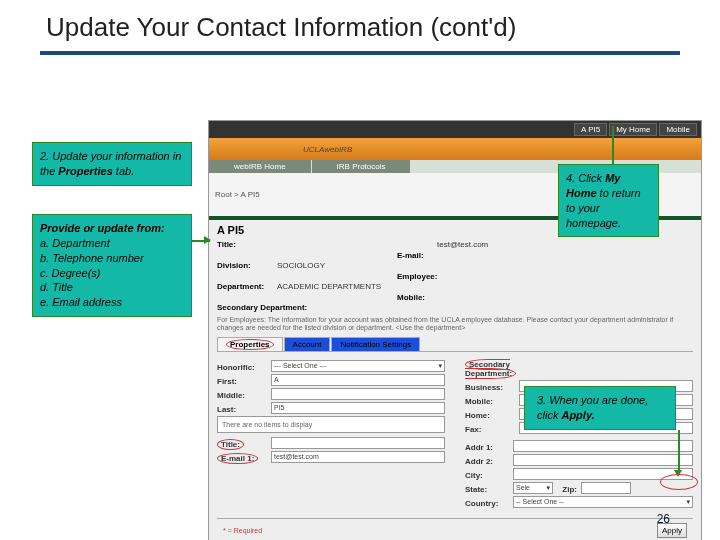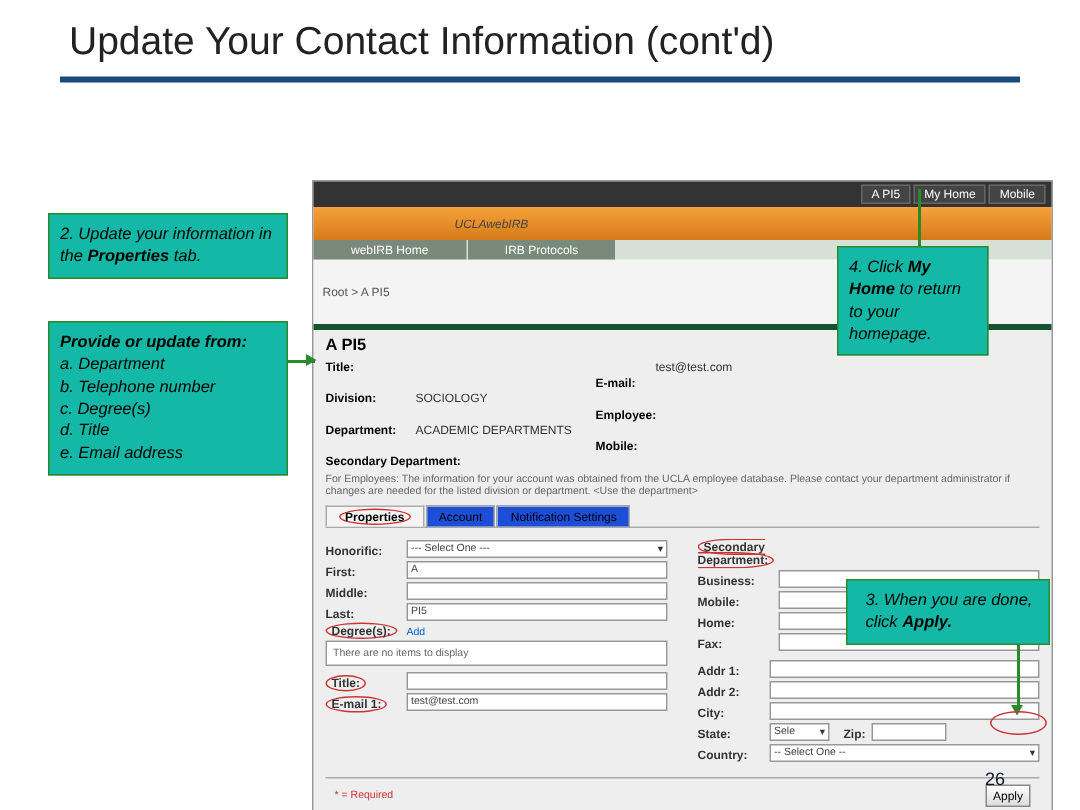--- a/index.html
+++ b/index.html
@@ -71,21 +71,21 @@
   <div>e. Email address</div>
 </div>
 <div class="arrow-line-h" style="left:192px; top:240px; width:18px;"></div>
 <div class="arrow-head-left" style="left:204px; top:236px; transform:scaleX(-1);"></div>
 
 <div class="callout" style="left:558px; top:164px; width:101px;">
   <span>4. Click </span><span class="bold">My Home</span><span> to return to your homepage.</span>
 </div>
 <div class="arrow-line-v" style="left:612px; top:126px; height:38px;"></div>
 
-<div class="callout" style="left:564px; top:386px; width:136px;padding-left:12px;">
+<div class="callout" style="left:524px; top:386px; width:152px;padding-left:12px;">
   <span>3. When you are done, click </span><span class="bold">Apply.</span>
 </div>
 <div class="arrow-line-v" style="left:678px; top:430px; height:42px;"></div>
 <div class="arrow-head-down" style="left:674px; top:470px;"></div>
 
 <div class="app-window">
   <div class="app-topbar">
     <span>A PI5</span>
     <span>My Home</span>
     <span>Mobile</span>
@@ -143,24 +143,20 @@
             <span class="flabel">First:</span>
             <div class="finput">A</div>
           </div>
         <div class="form-row">
             <span class="flabel">Middle:</span>
             <div class="finput"></div>
           </div>
         <div class="form-row">
             <span class="flabel">Last:</span>
             <div class="finput">PI5</div>
-          </div>
-        <div class="form-row">
-            <span class="flabel"><span class="circle-red">Degree(s):</span></span>
-            <span style="font-size:7px;color:#06c;margin-right:4px;">Add</span>
           </div>
         <div class="degree-box">There are no items to display</div>
         <div class="form-row" style="margin-top:4px;">
             <span class="flabel"><span class="circle-red">Title:</span></span>
             <div class="finput"></div>
           </div>
         <div class="form-row">
             <span class="flabel"><span class="circle-red">E-mail 1:</span></span>
             <div class="finput">test@test.com</div>
           </div>

